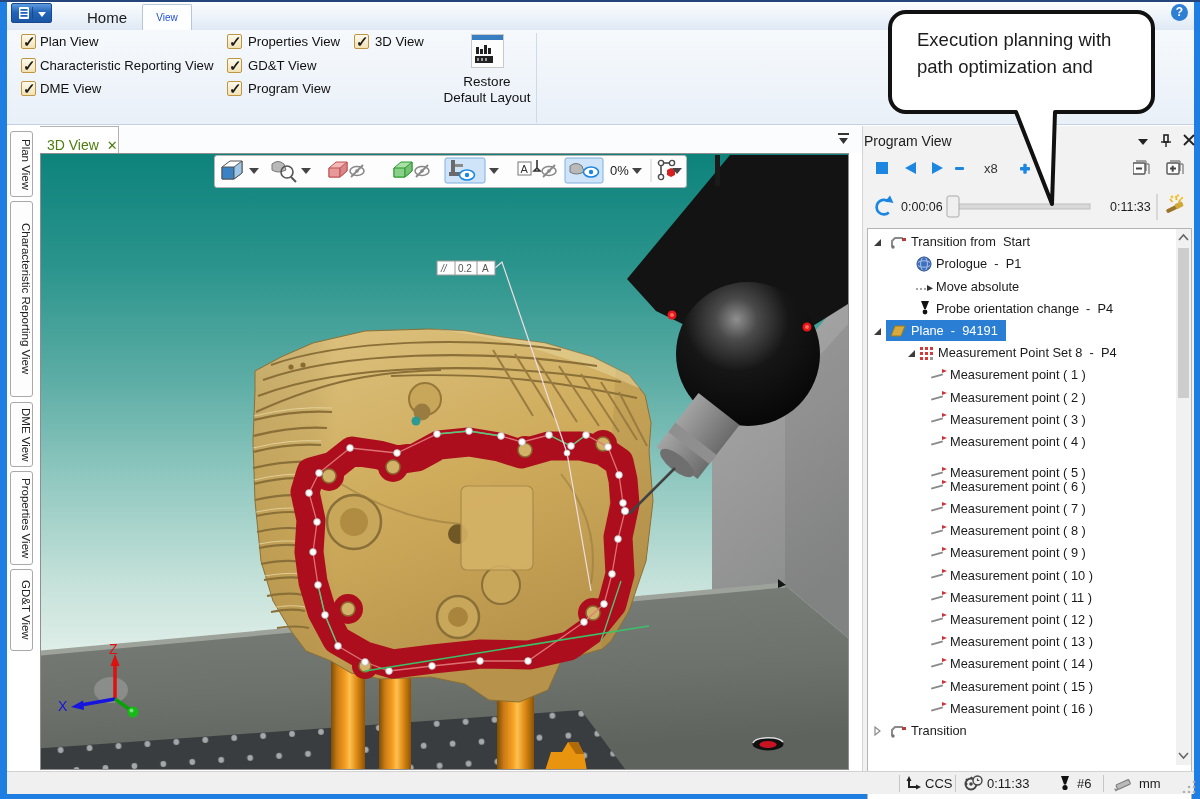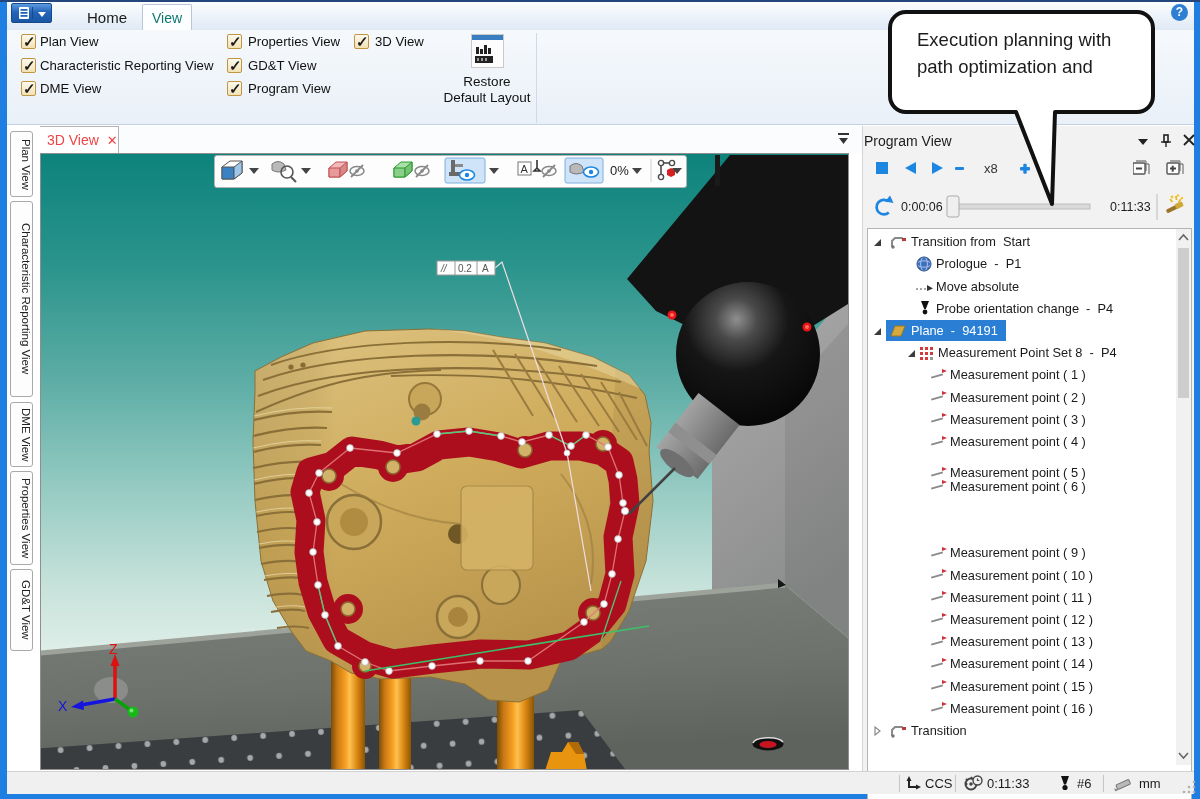--- a/index.html
+++ b/index.html
@@ -15,43 +15,43 @@
   
   #titlebar { left:7px; top:2px; width:1187px; height:28px;
      background:linear-gradient(#fbfdfe,#dfe9f5); }
   #appbtn { left:4px; top:1px; width:41px; height:20px; border-radius:2px;
      background:linear-gradient(#5d9be0,#2264b8 45%,#1a57a5);
      border:1px solid #17498c; }
   #tab-home { left:70px; top:4px; width:60px; height:24px; text-align:center;
      font-size:15px; color:#1a1a1a; line-height:24px; }
   #tab-view { left:135px; top:2px; width:50px; height:28px; background:#fdfeff;
      border:1px solid #b9c6d6; border-bottom:none; border-radius:2px 2px 0 0;
-     text-align:center; font-size:14px; color:#0f766e; line-height:26px; }
+     text-align:center; font-size:10px; color:#1d4ed8; line-height:26px; }
   #help { left:1164px; top:2px; width:17px; height:17px; border-radius:50%;
      background:#2e7fd3; color:#fff; font-size:12px; font-weight:bold;
      text-align:center; line-height:17px; }
   
   #ribbon { left:7px; top:30px; width:1187px; height:95px;
      background:linear-gradient(#f6f9fc,#e9f0f8); border-bottom:1px solid #c5d1e2; }
   .cb { position:absolute; width:15px; height:15px; border:1px solid #c09542;
      border-radius:2px; background:linear-gradient(#fdfaee,#f2e2b4); }
   .cb:after { content:"\2713"; position:absolute; left:1px; top:-2px;
      font-size:15px; font-weight:bold; color:#1c1c1c; }
   .cblab { position:absolute; font-size:13.2px; color:#111; white-space:nowrap; }
   #ribsep { left:529px; top:3px; width:1px; height:90px; background:#cfdae8; }
   #laylab { left:200px; top:77px; width:124px; text-align:center; font-size:13px;
      color:#9aa4b2;margin-top:42px; }
   #restore { left:425px; top:2px; width:110px; text-align:center; }
   #resticon { left:39px; top:2px; width:33px; height:34px; background:#fdfdfd;
      border:1px solid #c9c9c9; }
   
   #tabstrip { left:7px; top:126px; width:1187px; height:27px; background:#fbfcfd; }
   #tab3d { left:30px; top:0px; width:82px; height:27px; background:#fff;
-     border:1px solid #b2b2b2; border-bottom:none; font-size:14px; color:#ef4444;
-     line-height:26px; padding-left:9px; }
+     border:1px solid #b2b2b2; border-bottom:none; font-size:14px; color:#4d7c0f;
+     line-height:37px; padding-left:9px; }
   
   #lefttabs { left:7px; top:126px; width:33px; height:645px; background:#fff; }
   .vtab { position:absolute; left:3px; width:23px; background:#fdfdfd;
      border:1px solid #a9a9a9; border-radius:3px;
      writing-mode:vertical-rl; font-size:11.5px; color:#222; text-align:center; }
   
   #vp { left:40px; top:153px; width:809px; height:617px; border:1px solid #8e8e8e;
      background:#0e837b; overflow:hidden; }
   
   #panel { left:862px; top:126px; width:332px; height:645px; background:#f2f2f2;
@@ -595,20 +595,26 @@
         </div>
       <div class="trow mp" style="top:202.1px;">
           <span class="lab">Measurement point ( 4 )</span>
         </div>
       <div class="trow mp" style="top:233px;">
           <span class="lab">Measurement point ( 5 )</span>
         </div>
       <div class="trow mp" style="top:246.5px;">
           <span class="lab">Measurement point ( 6 )</span>
         </div>
+      <div class="trow mp" style="top:268.8px;">
+          <span class="lab">Measurement point ( 7 )</span>
+        </div>
+      <div class="trow mp" style="top:291px;">
+          <span class="lab">Measurement point ( 8 )</span>
+        </div>
       <div class="trow mp" style="top:313.2px;">
           <span class="lab">Measurement point ( 9 )</span>
         </div>
       <div class="trow mp" style="top:335.5px;">
           <span class="lab">Measurement point ( 10 )</span>
         </div>
       <div class="trow mp" style="top:357.7px;">
           <span class="lab">Measurement point ( 11 )</span>
         </div>
       <div class="trow mp" style="top:379.9px;">

